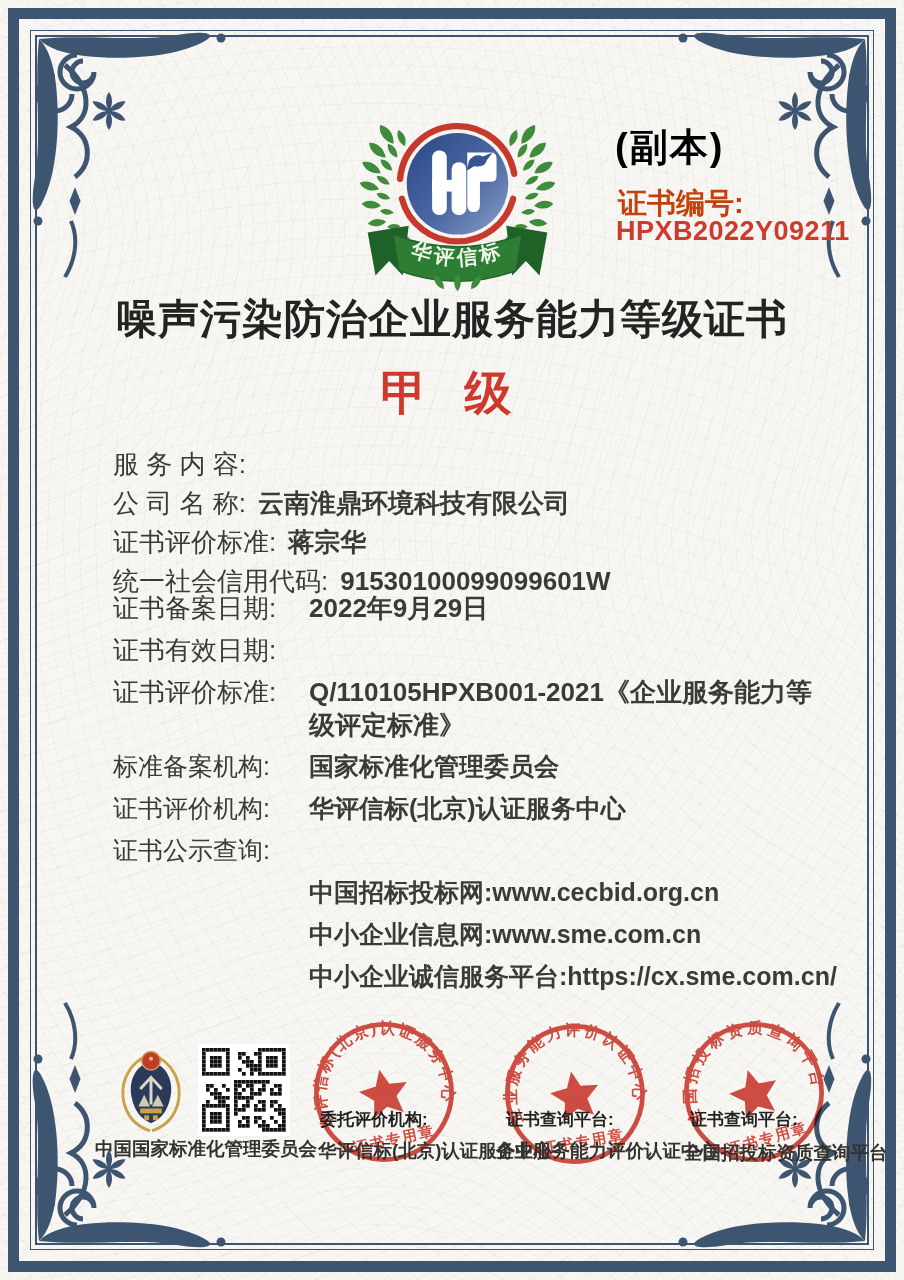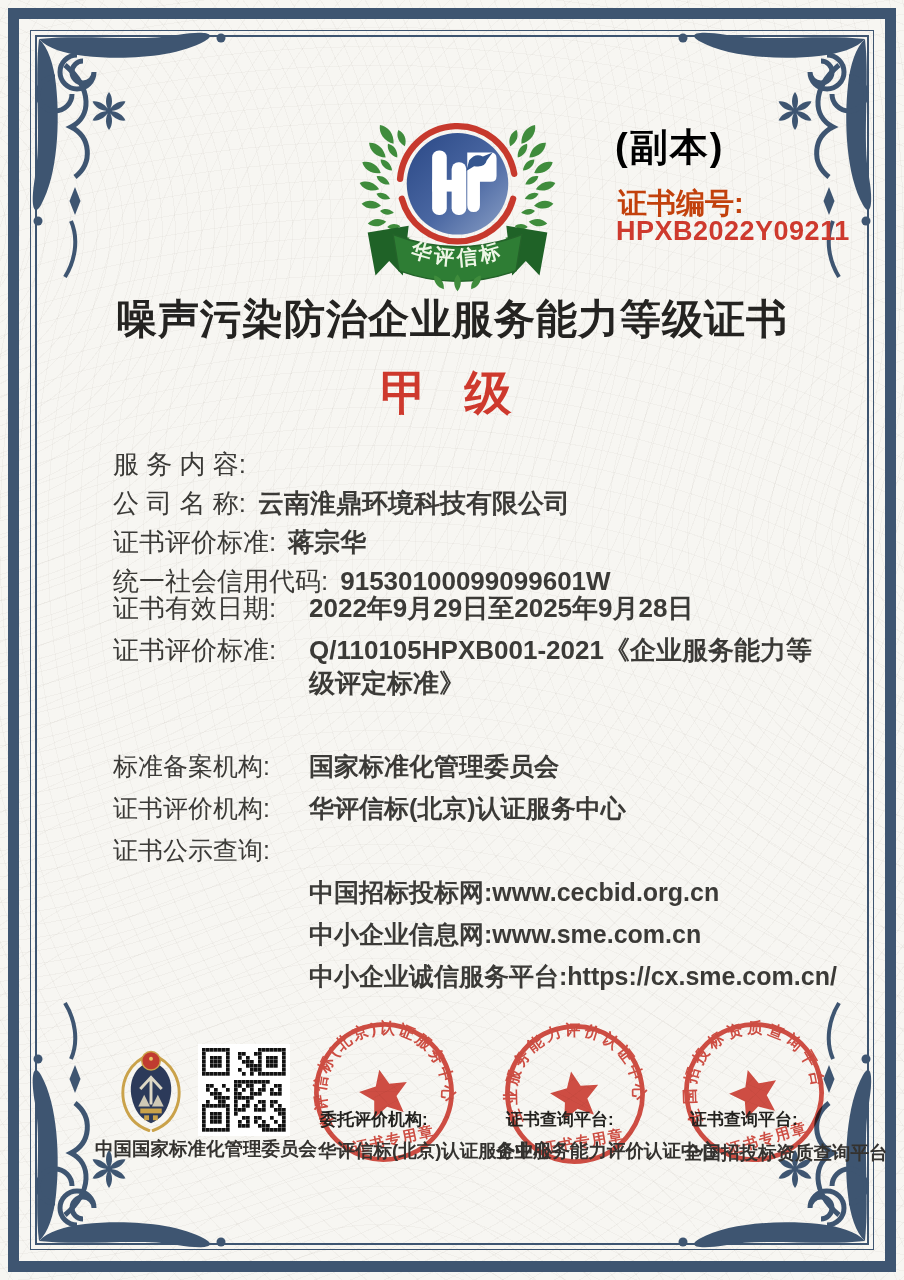--- a/index.html
+++ b/index.html
@@ -250,22 +250,25 @@
         <span class="val">蒋宗华</span>
       </div>
     <div class="row">
         <span class="lab">统一社会信用代码:</span>
         <span class="val">91530100099099601W</span>
       </div>
   </div>
 
   <div class="block date-block">
     <div class="row">
+        <span class="lab">证书备案日期:</span>
+        <span class="val">2022年9月29日</span>
+      </div>
+    <div class="row">
         <span class="lab">证书有效日期:</span>
-        <span class="val">2022年9月29日至2025年9月28日</span>
       </div>
     <div class="row">
         <span class="lab">证书评价标准:</span>
         <span class="val">Q/110105HPXB001-2021《企业服务能力等级评定标准》</span>
       </div>
   </div>
 
   <div class="block query-block">
     <div class="row">
         <span class="lab">标准备案机构:</span>

